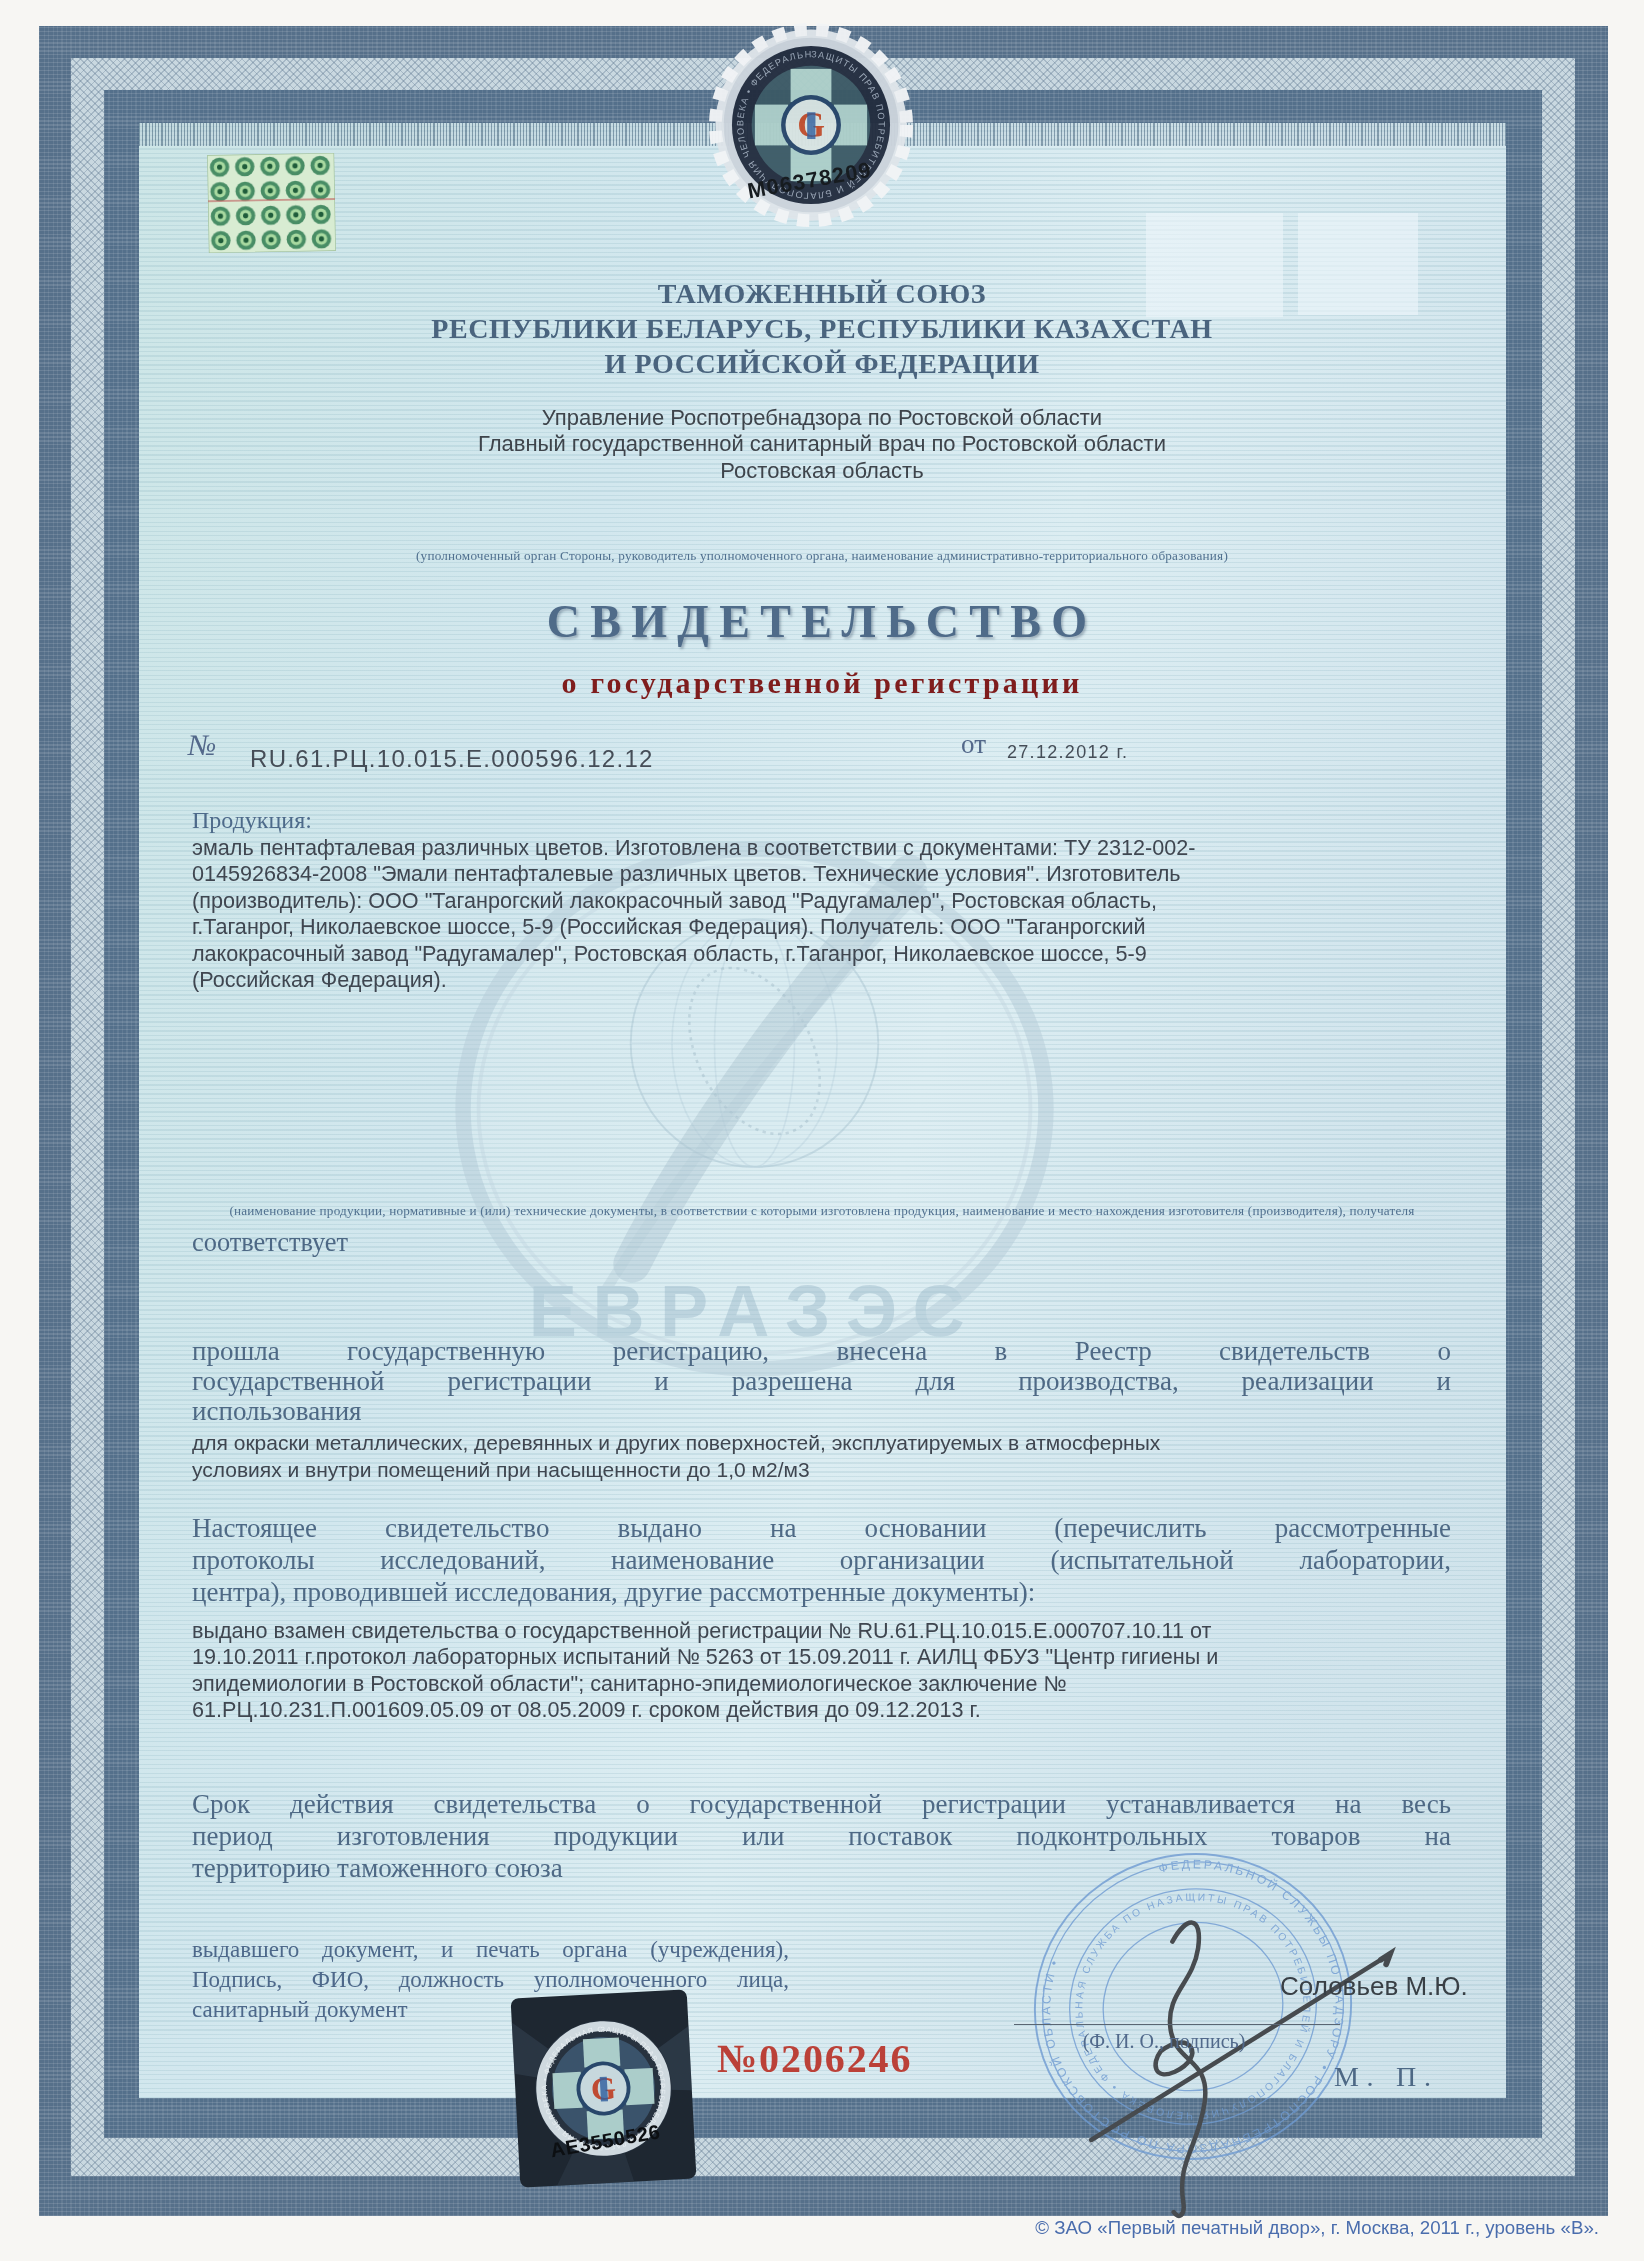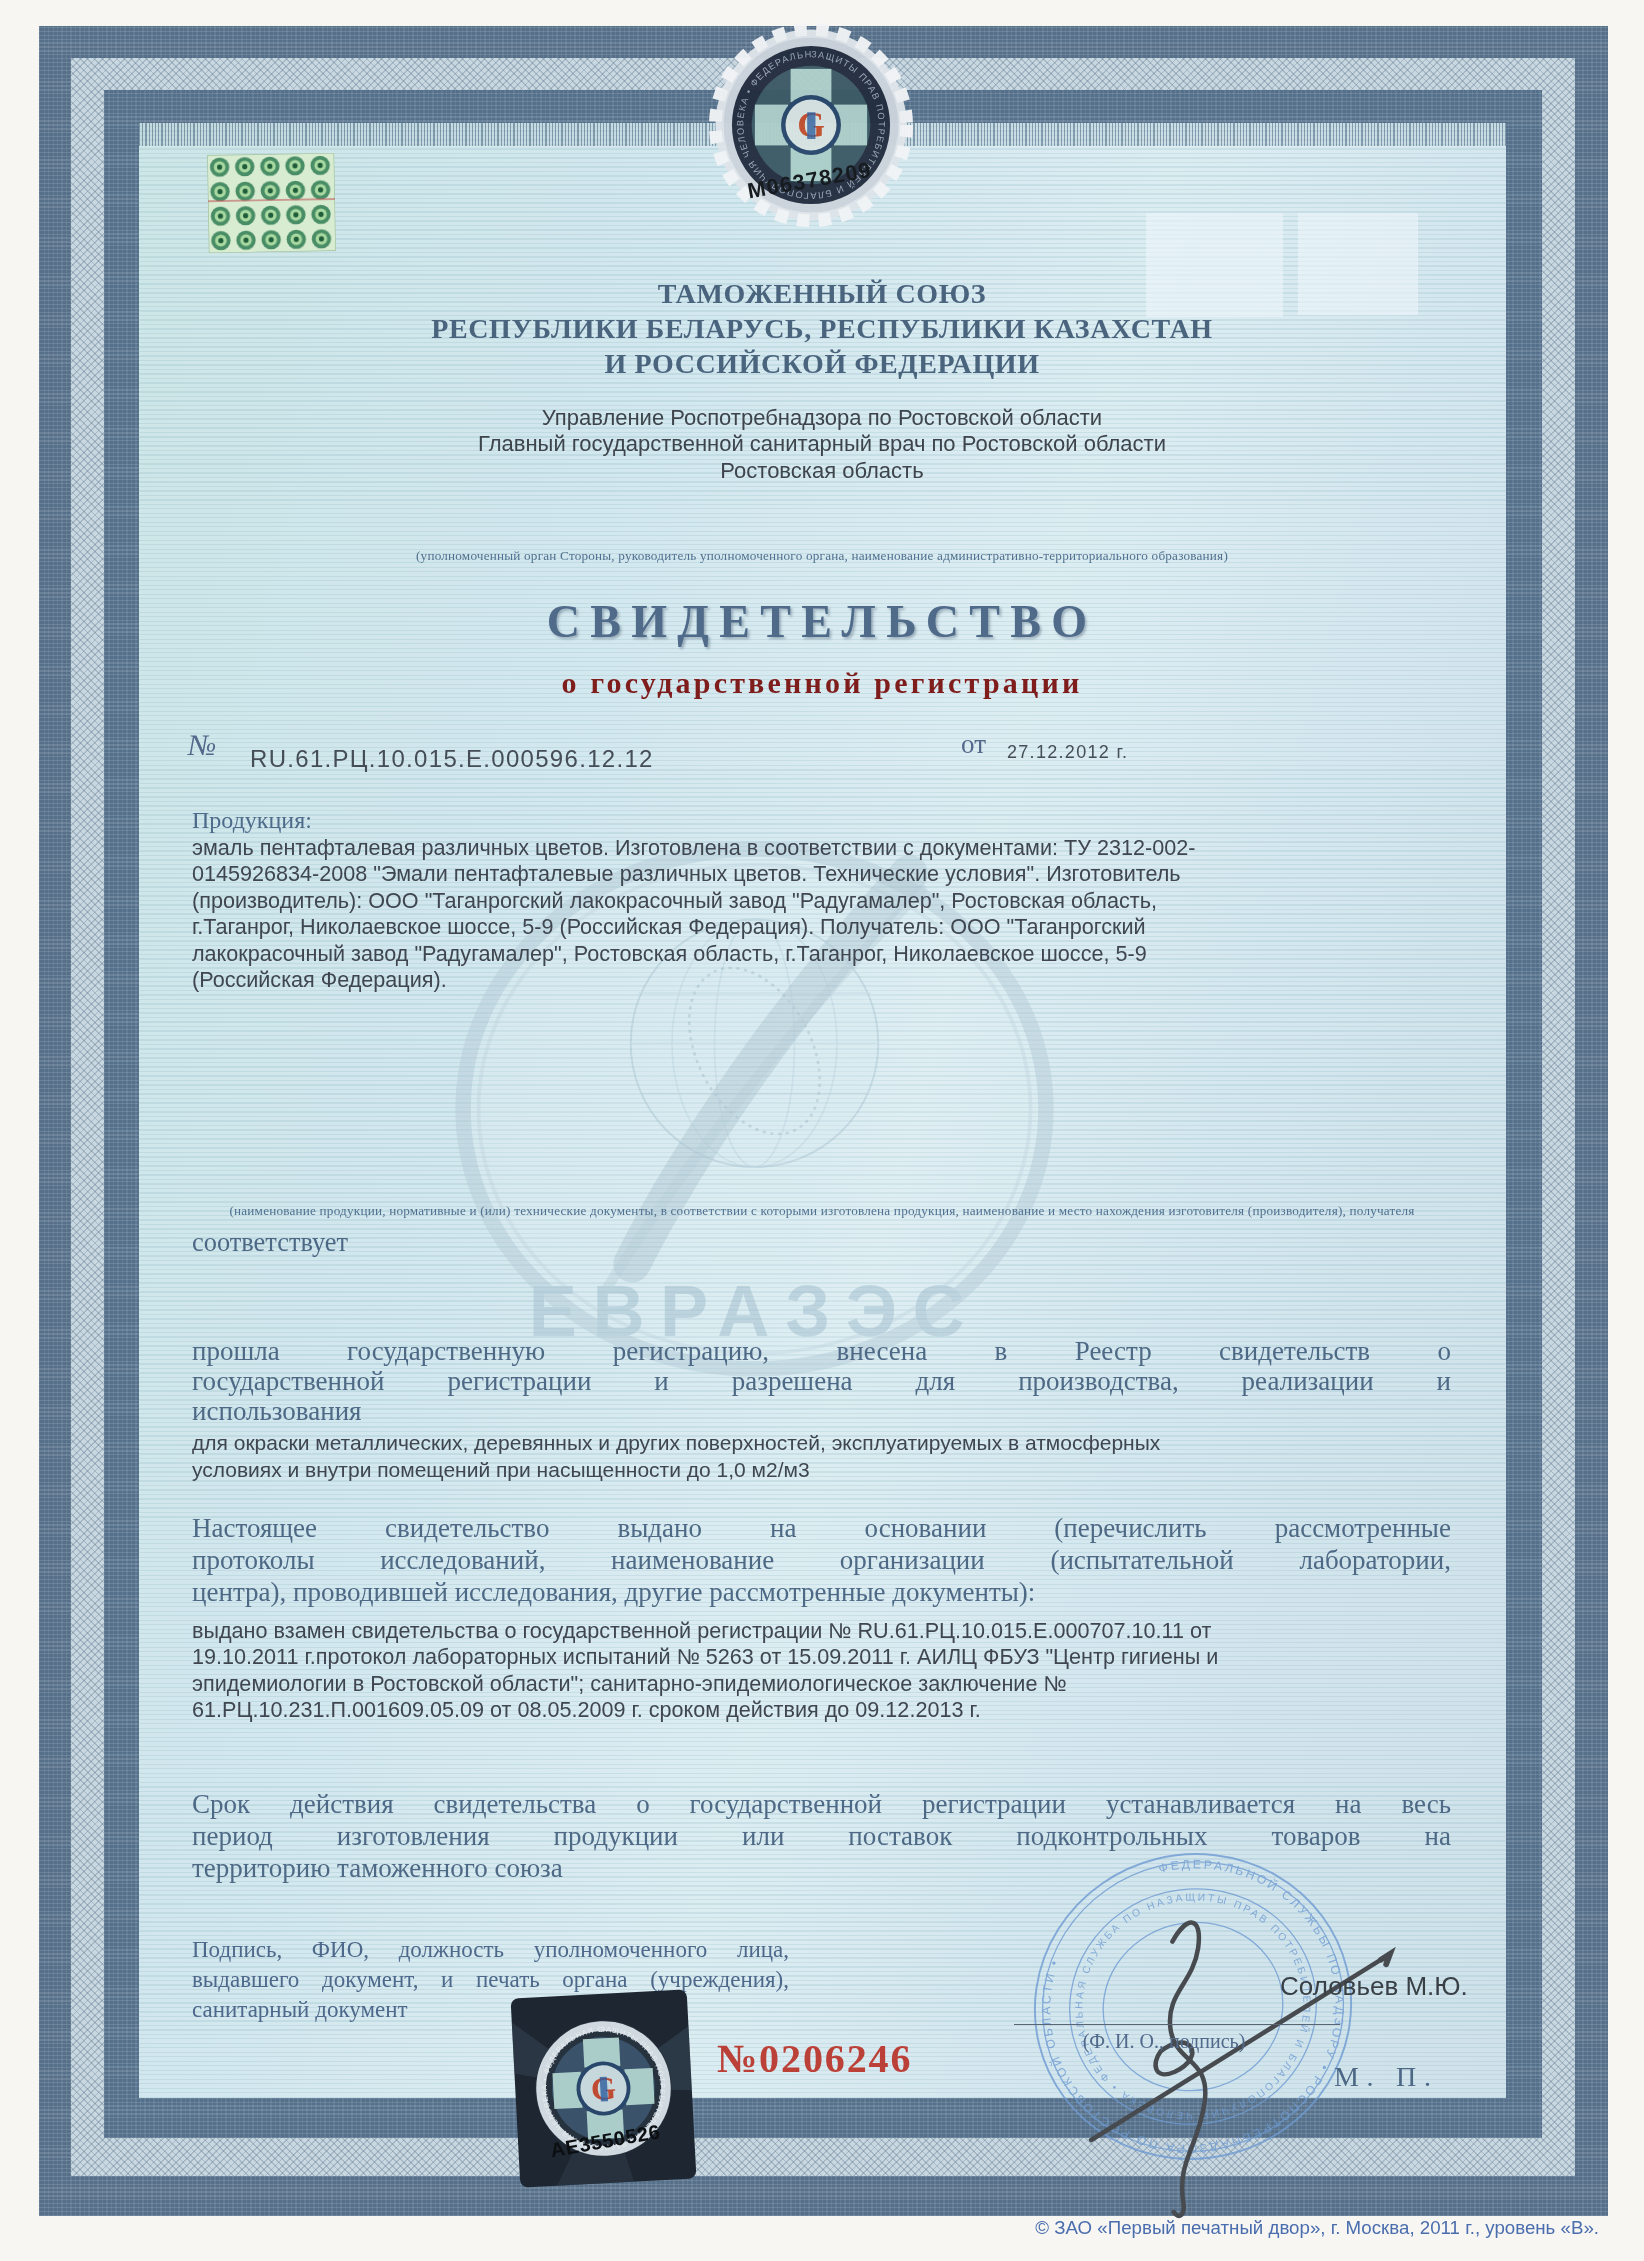--- a/index.html
+++ b/index.html
@@ -158,22 +158,22 @@
     <div>61.РЦ.10.231.П.001609.05.09 от 08.05.2009 г. сроком действия до 09.12.2013 г.</div>
   </div>
 
   <div class="serif just-serif validity">
     <div class="jline">Срок действия свидетельства о государственной регистрации устанавливается на весь</div>
     <div class="jline">период изготовления продукции или поставок подконтрольных товаров на</div>
     <div class="jlast">территорию таможенного союза</div>
   </div>
 
   <div class="serif sig-caption">
+    <div class="jline">выдавшего документ, и печать органа (учреждения),</div>
     <div class="jline">Подпись, ФИО, должность уполномоченного лица,</div>
-    <div class="jline">выдавшего документ, и печать органа (учреждения),</div>
     <div class="jlast">санитарный документ</div>
   </div>
 
   <svg class="abs" style="left:1019px;top:1839px;opacity:.8;" width="348" height="335" viewBox="0 0 540 520">
     <g transform="rotate(-14 270 260)" fill="none" stroke="#6f9bd2">
       <ellipse cx="270" cy="260" rx="246" ry="236" stroke-width="3"></ellipse>
       <ellipse cx="270" cy="260" rx="234" ry="224" stroke-width="2"></ellipse>
       <ellipse cx="270" cy="260" rx="192" ry="182" stroke-width="2"></ellipse>
       <ellipse cx="270" cy="260" rx="140" ry="130" stroke-width="2"></ellipse>
       <path id="stampArc1" d="M 270 46 A 222 214 0 1 1 269.9 46" stroke="none"></path>

